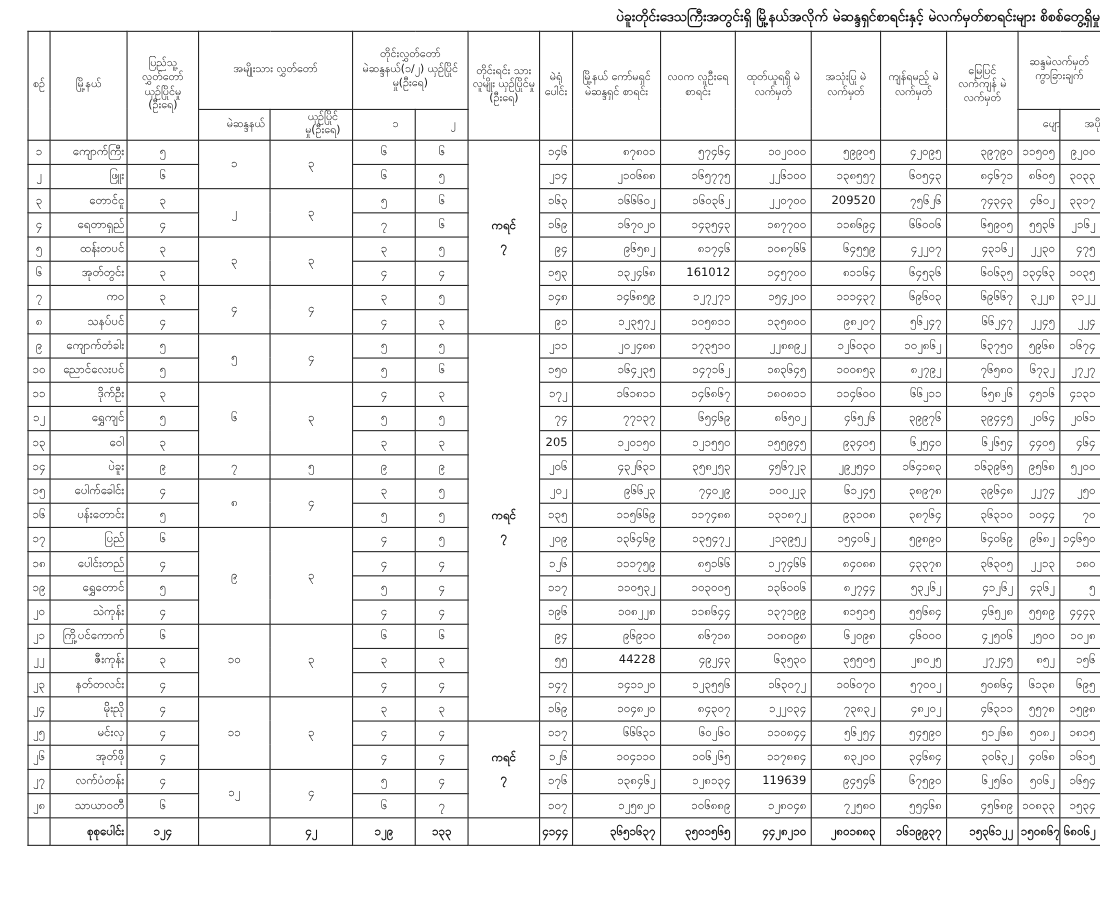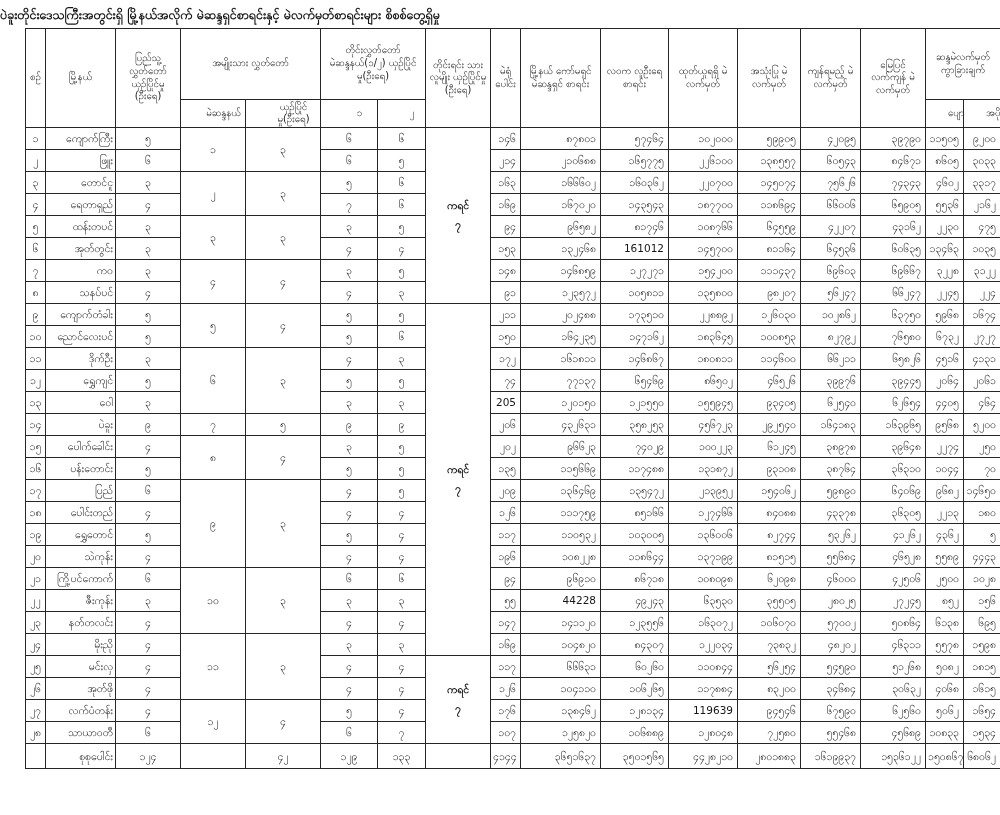--- a/index.html
+++ b/index.html
@@ -3,41 +3,41 @@
 <meta charset="utf-8">
 <style>
   html,body{margin:0;padding:0;}
   body{
     width:1000px;height:815px;background:#ffffff;color:#111;
     font-family:"DejaVu Sans", sans-serif;
     -webkit-font-smoothing:antialiased;overflow:hidden;
   }
   .page{width:1000px;height:815px;position:relative;background:#fff;}
   .doc-title{
-    width:1000px;text-align:left;font-size:12.5px;font-weight:bold;
+    width:1000px;text-align:right;font-size:12.5px;font-weight:bold;
     padding-top:6px;letter-spacing:0;line-height:1.4;color:#151515;
   }
   table.grid{
     border-collapse:collapse;table-layout:fixed;
     margin:4px 0 0 25px;width:975px;
   }
   .grid th,.grid td{
     border:1px solid #262626;
     font-size:10.5px;color:#161616;
     padding:0 2px;vertical-align:middle;
     overflow:hidden;
   }
   .grid thead th{
     font-weight:normal;font-size:9.8px;text-align:center;
     line-height:1.3;white-space:normal;padding:1px 1px;
   }
   .grid thead tr.h1 th{height:68px;}
   .grid thead tr.h2 th{height:24px;padding-left:22px;}
   .grid tbody td{height:21px;line-height:19px;white-space:nowrap;}
-  .grid tr.total-row td{height:24px;line-height:22px;font-weight:normal;margin-top:14px;}
+  .grid tr.total-row td{height:24px;line-height:22px;font-weight:bold;margin-top:14px;}
   td.ctr{text-align:center;}
   td.num{text-align:right;padding-right:4px;}
   td.name{text-align:right;padding-left:3px;white-space:nowrap;}
   td.ethnic{text-align:center;line-height:1.35;white-space:normal;font-weight:bold;}
 </style>
 </head>
 <body>
 
 <div class="page">
   <div class="doc-title">ပဲခူးတိုင်းဒေသကြီးအတွင်းရှိ မြို့နယ်အလိုက် မဲဆန္ဒရှင်စာရင်းနှင့် မဲလက်မှတ်စာရင်းများ စိစစ်တွေ့ရှိမှု</div>
@@ -132,21 +132,21 @@
           <td class="name">တောင်ငူ</td>
           <td class="ctr">၃</td>
           <td class="ctr" rowspan="2">၂</td>
           <td class="ctr" rowspan="2">၃</td>
           <td class="ctr">၅</td>
           <td class="ctr">၆</td>
           <td class="num">၁၆၃</td>
           <td class="num">၁၆၆၆၀၂</td>
           <td class="num">၁၆၀၃၆၂</td>
           <td class="num">၂၂၀၇၀၀</td>
-          <td class="num">၁၄၅၀၇၄</td>
+          <td class="num">209520</td>
           <td class="num">၇၅၆၂၆</td>
           <td class="num">၇၄၃၄၃</td>
           <td class="num">၄၆၀၂</td>
           <td class="num">၃၃၁၇</td>
         </tr>
         <tr>
           <td class="ctr">၄</td>
           <td class="name">ရေတာရှည်</td>
           <td class="ctr">၄</td>
           <td class="ctr">၇</td>

